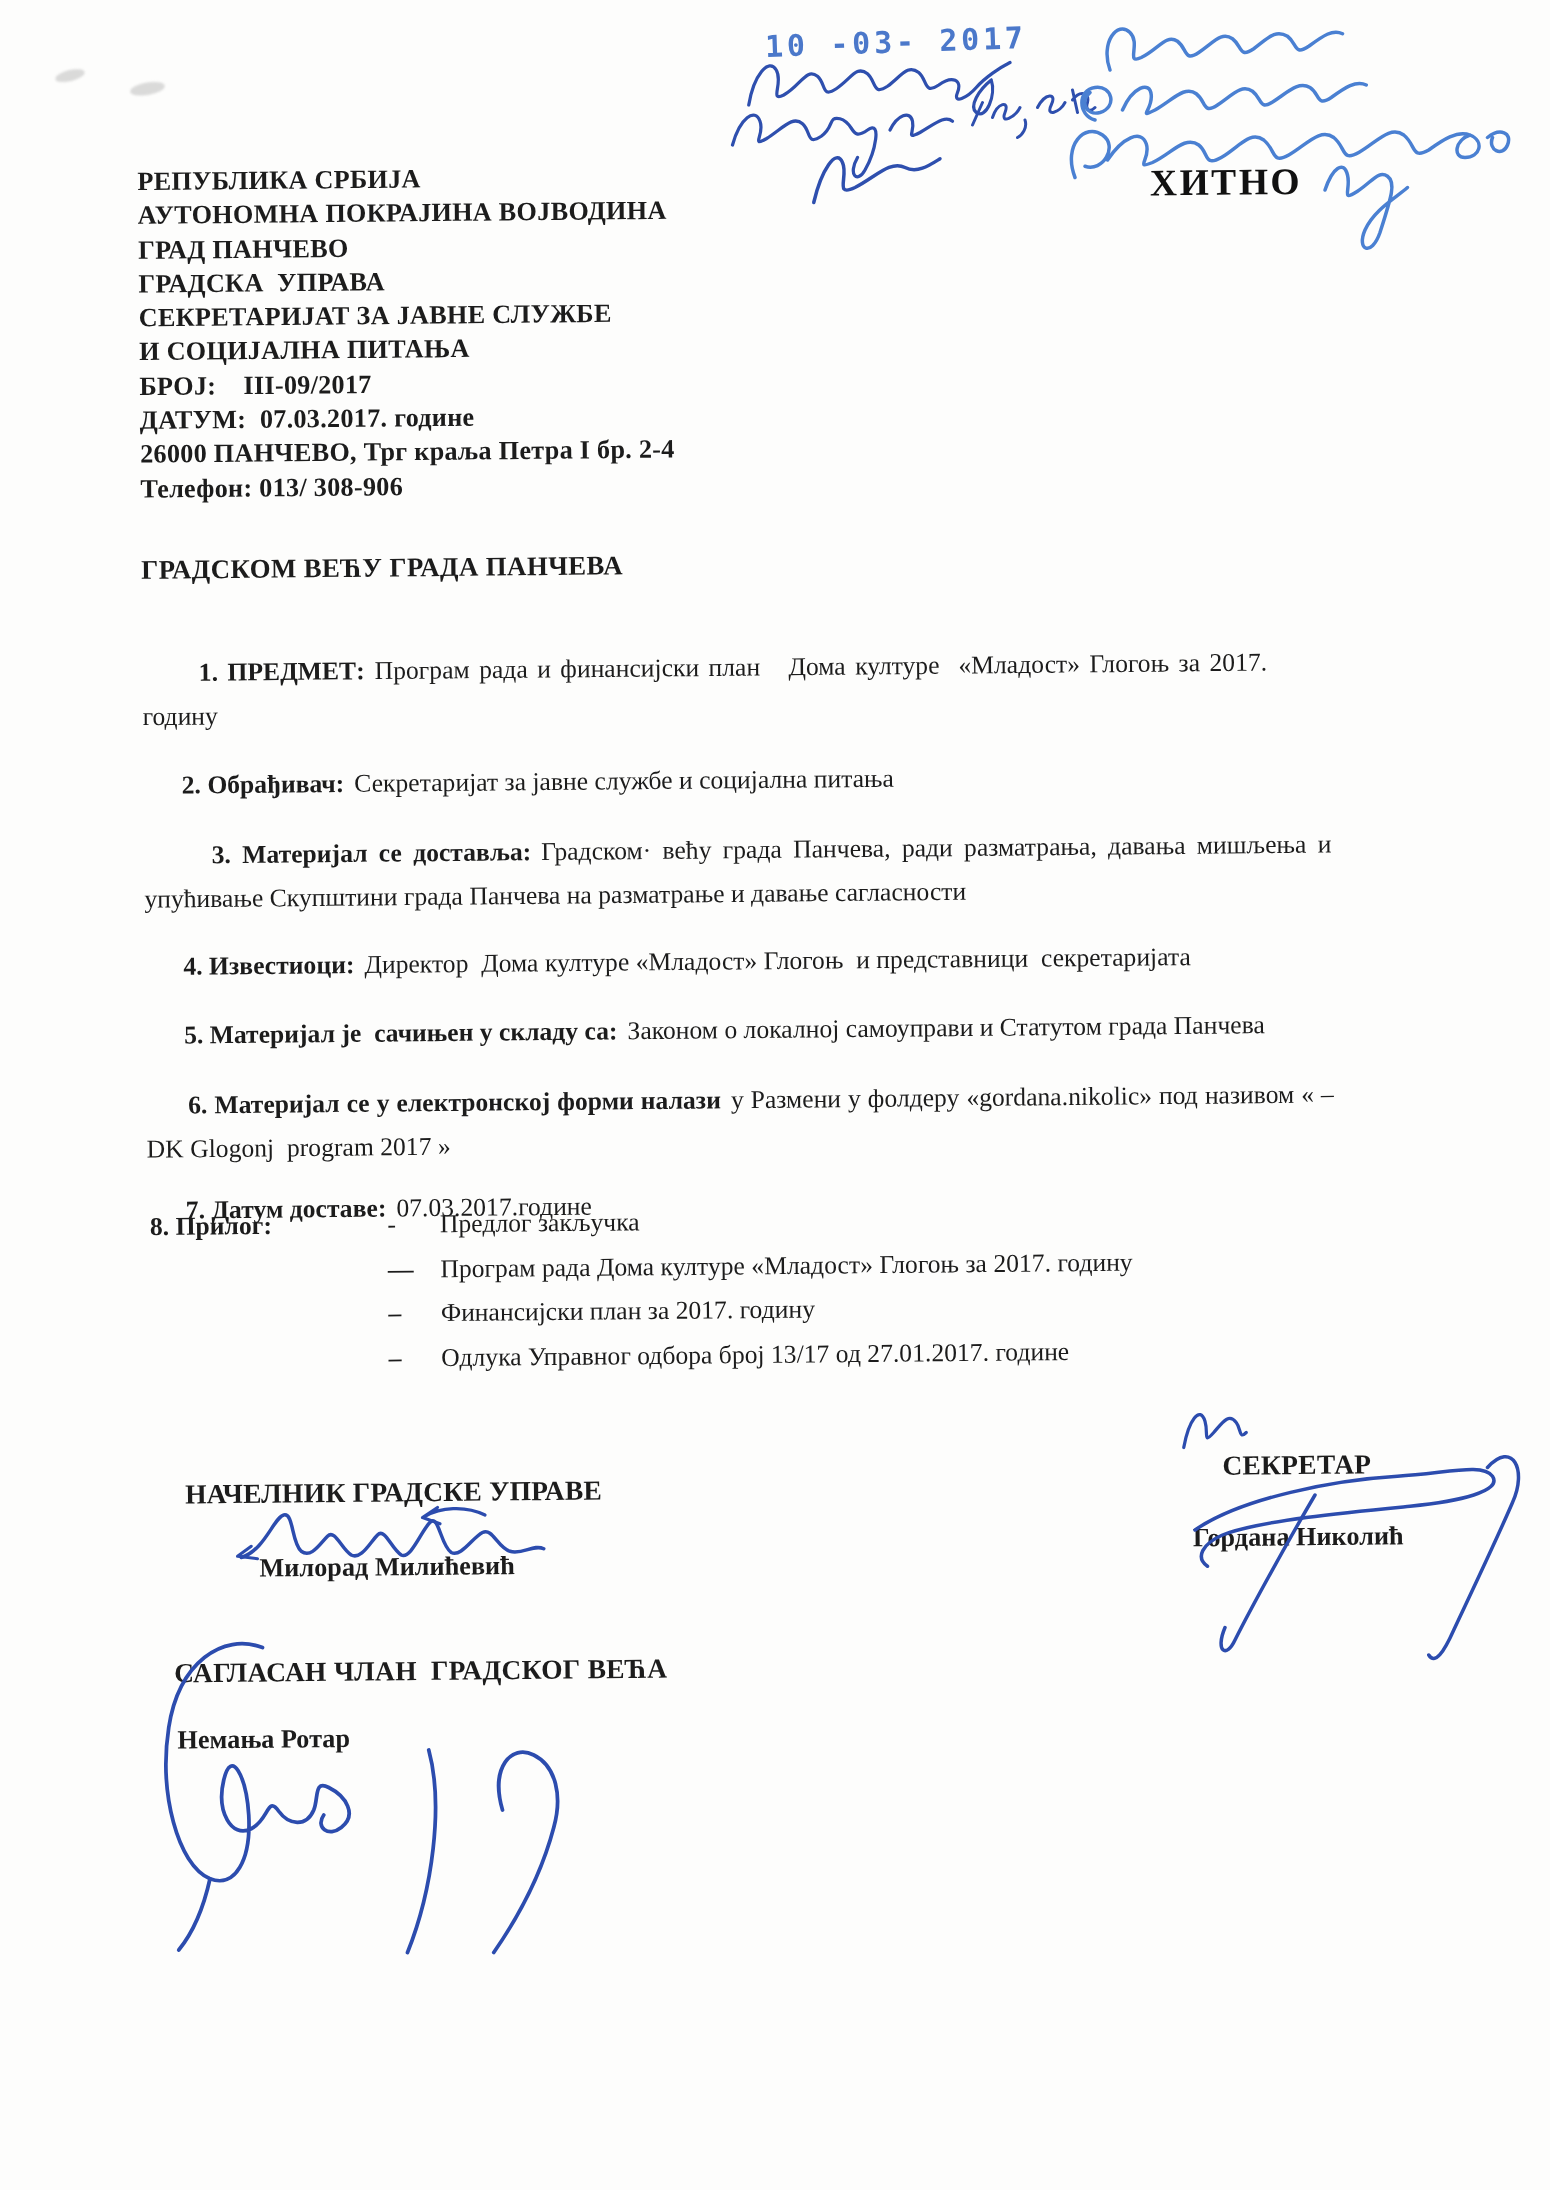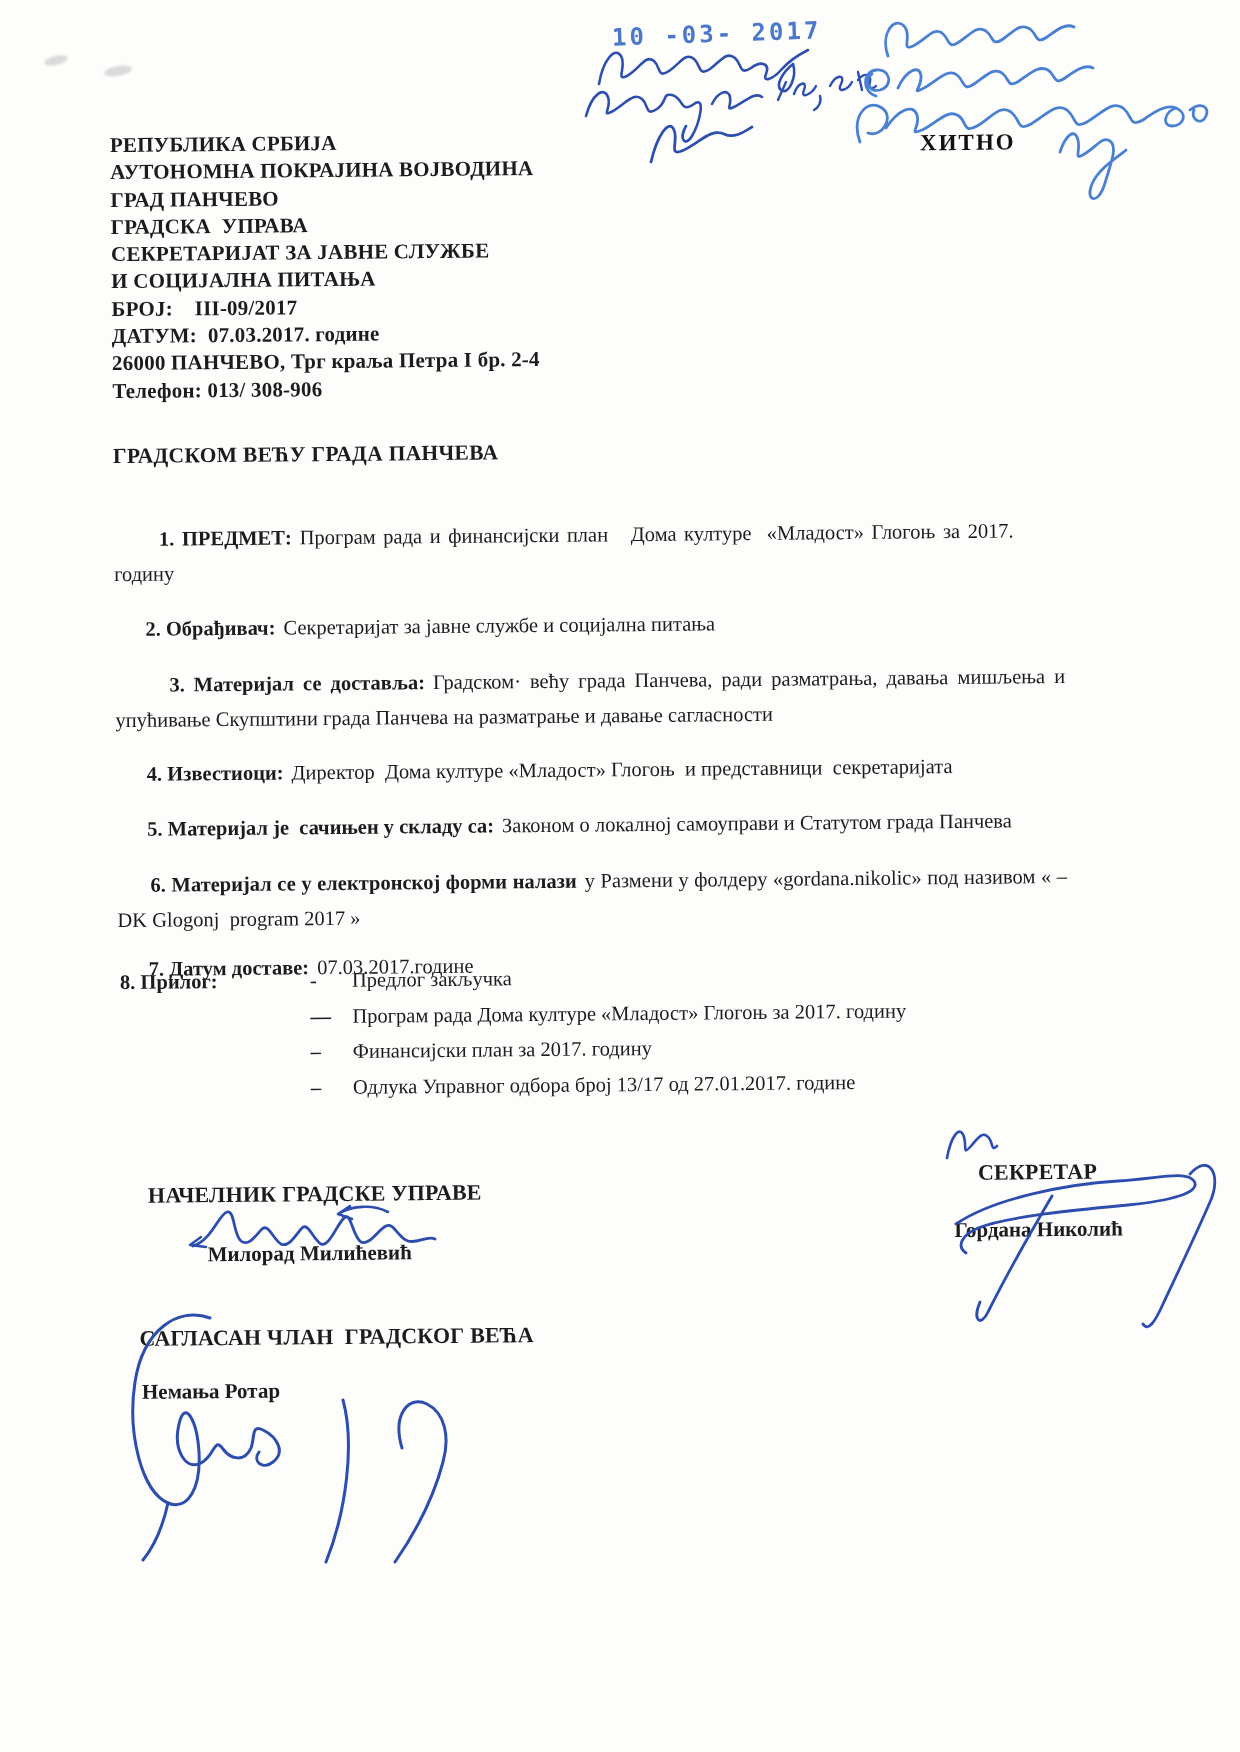--- a/index.html
+++ b/index.html
@@ -18,21 +18,21 @@
     font-weight:bold;font-size:24px;letter-spacing:3px;
     color:#3c6dc6;transform:rotate(-2deg);opacity:.92;
   }
   
   .print-layer{
     position:absolute;left:0;top:0;width:1240px;height:1752px;
     transform:rotate(-0.55deg);transform-origin:120px 150px;
   }
   .urgent{
     position:absolute;left:920px;top:138px;
-    font-weight:bold;font-size:23px;letter-spacing:2px;color:#111;
+    font-weight:bold;font-size:30px;letter-spacing:2px;color:#111;
   }
   .letterhead{position:absolute;left:110px;top:132px;}
   .letterhead div{
     font-weight:bold;font-size:21px;line-height:27.3px;
     white-space:pre;letter-spacing:.2px;
   }
   .addressee{
     position:absolute;left:110px;top:444px;
     font-weight:bold;font-size:21.5px;letter-spacing:.3px;white-space:pre;
   }

